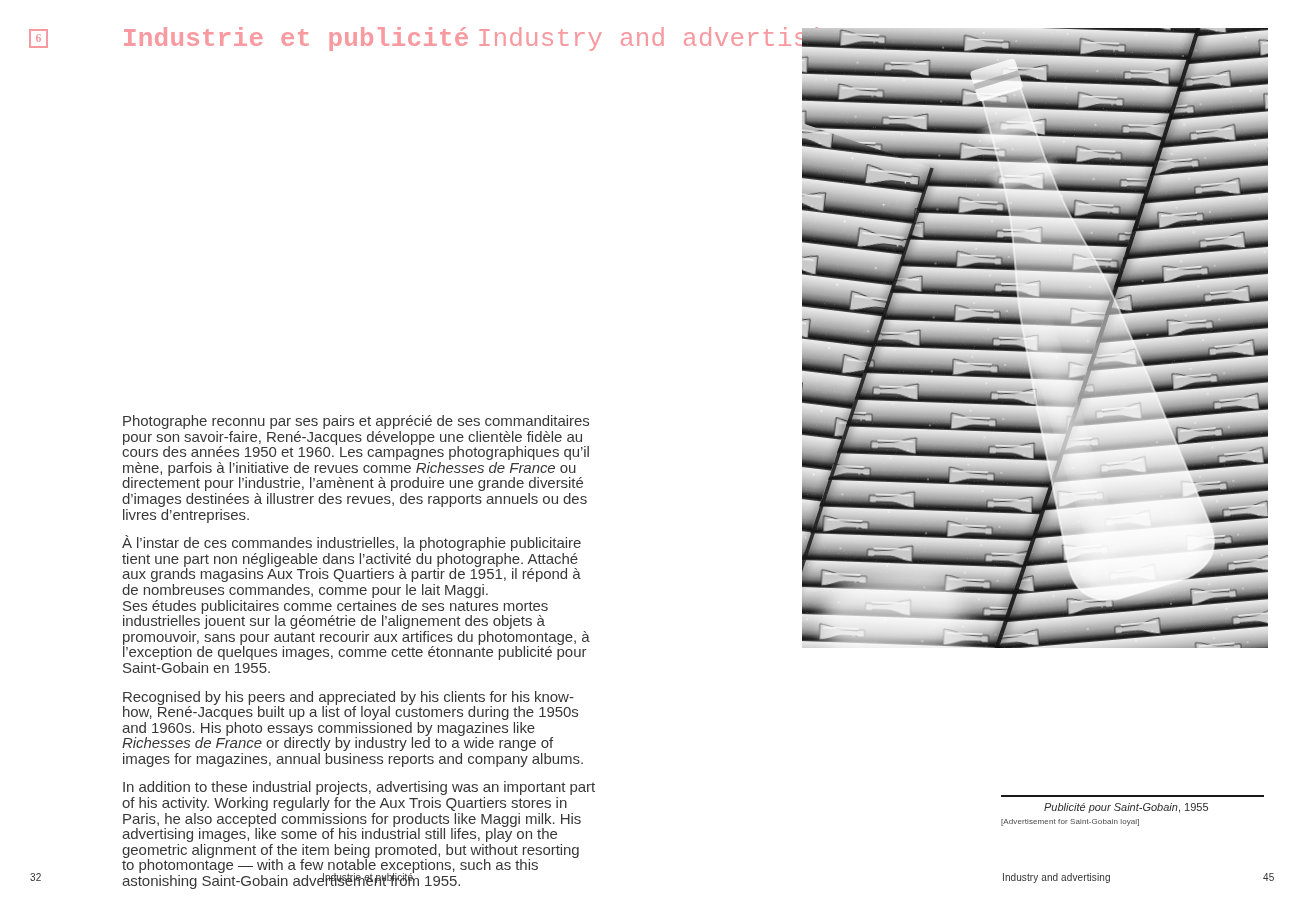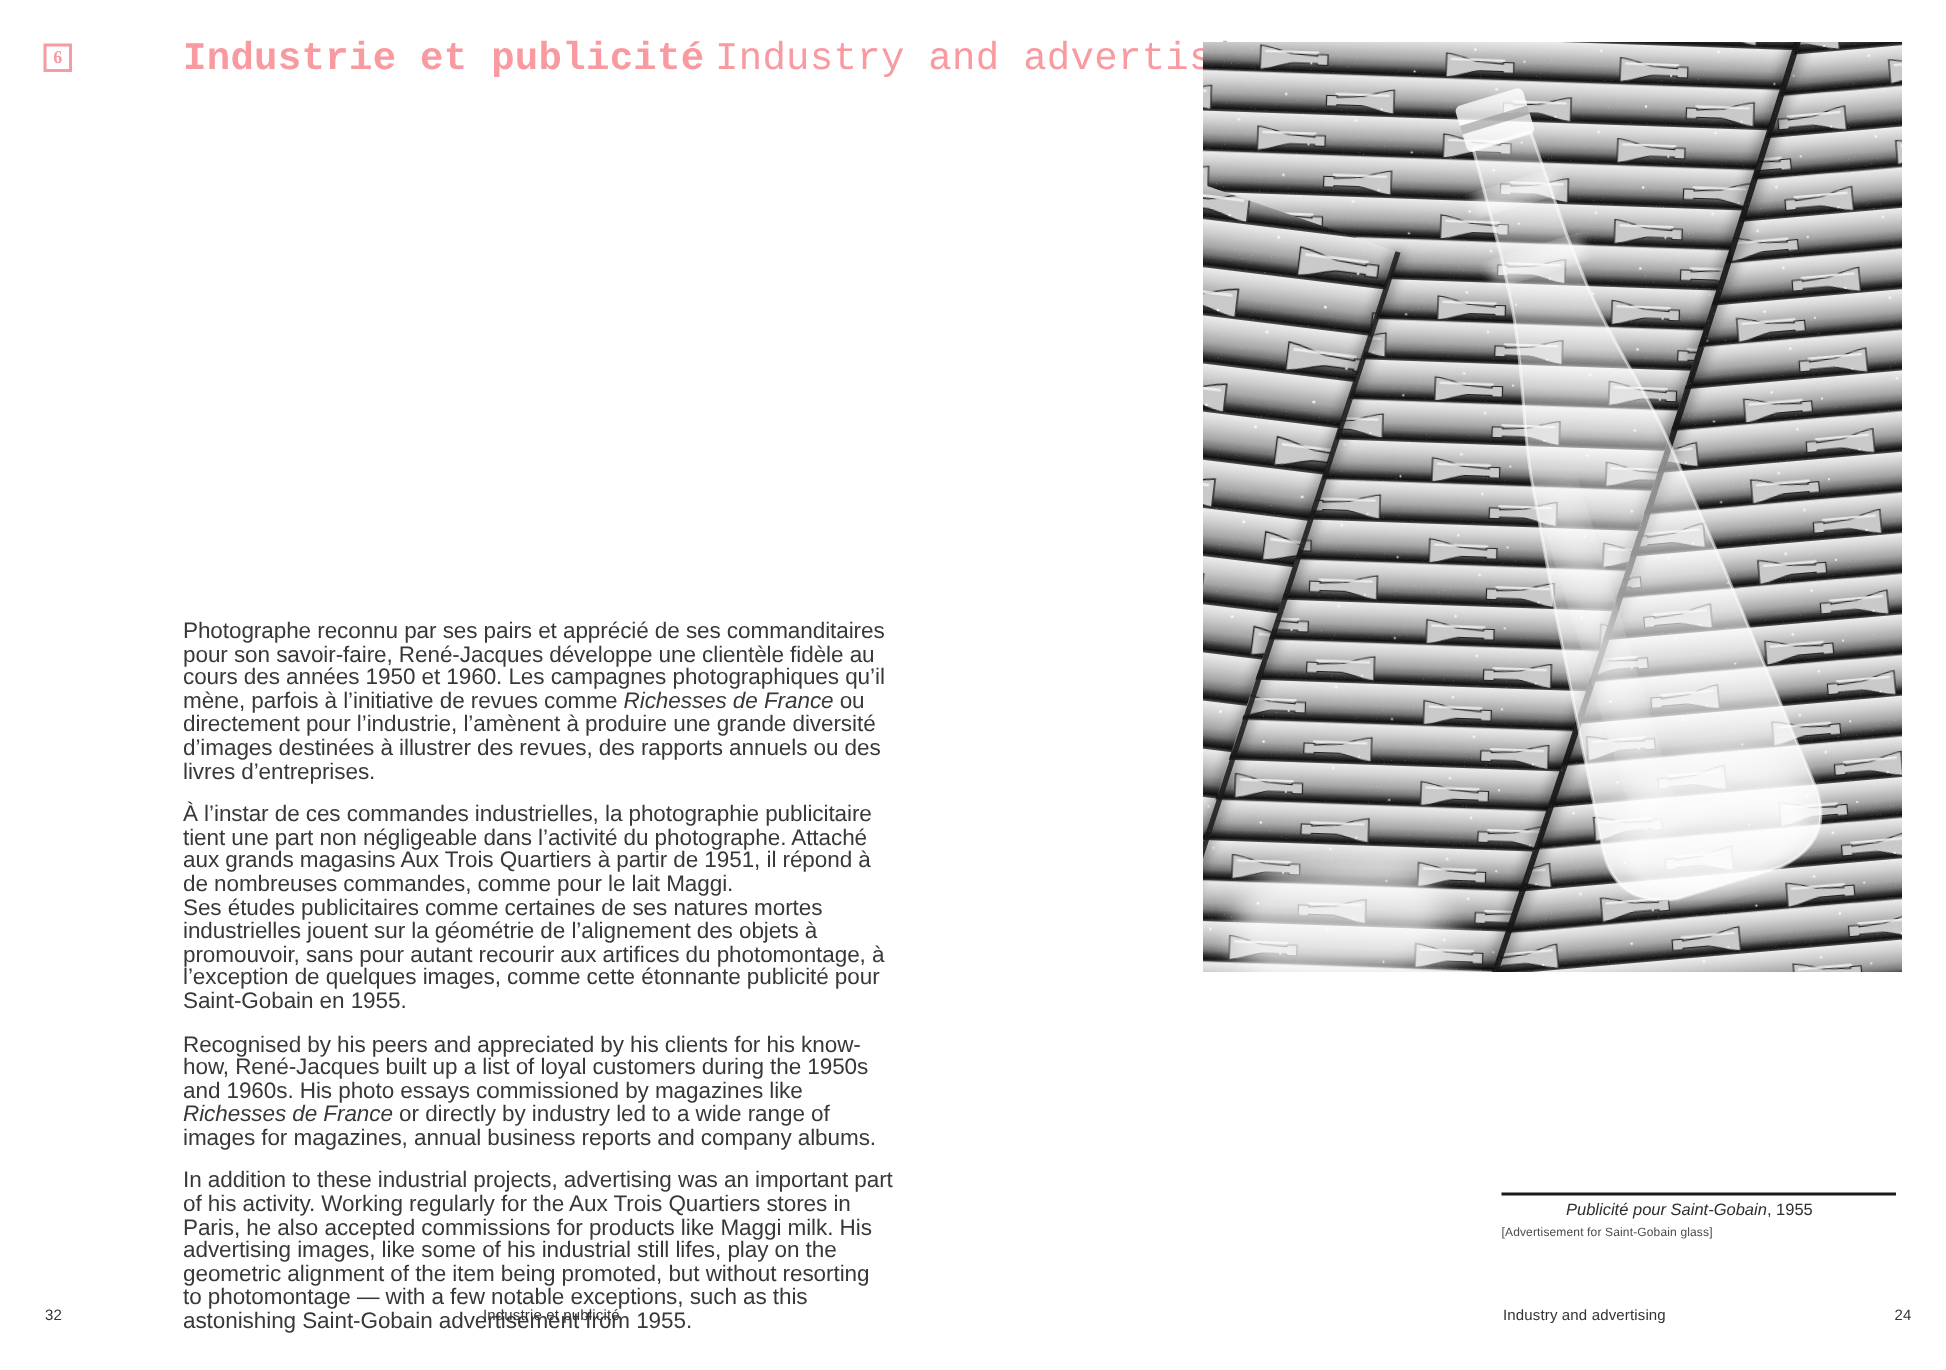--- a/index.html
+++ b/index.html
@@ -198,19 +198,19 @@
             <ellipse cx="196" cy="556" rx="56" ry="24" fill="none" stroke="#ffffff" stroke-width="5" opacity="0.5" filter="url(#b4)"></ellipse>
           </g>
 
           <rect x="0" y="0" width="466" height="620" filter="url(#grainF)" opacity="0.5"></rect>
         </g>
       </svg>
     </figure>
 
     <div class="caption-rule"></div>
     <div class="caption-line1"><i>Publicité pour Saint-Gobain</i><span>, 1955</span></div>
-    <div class="caption-line2">[Advertisement for Saint-Gobain glass]</div>
+    <div class="caption-line2">[Advertisement for Saint-Gobain loyal]</div>
 
     <span class="footer-item running-right">Industry and advertising</span>
-    <span class="footer-item folio-right">24</span>
+    <span class="footer-item folio-right">45</span>
   </section>
 
 </div>
 
 </body></html>

